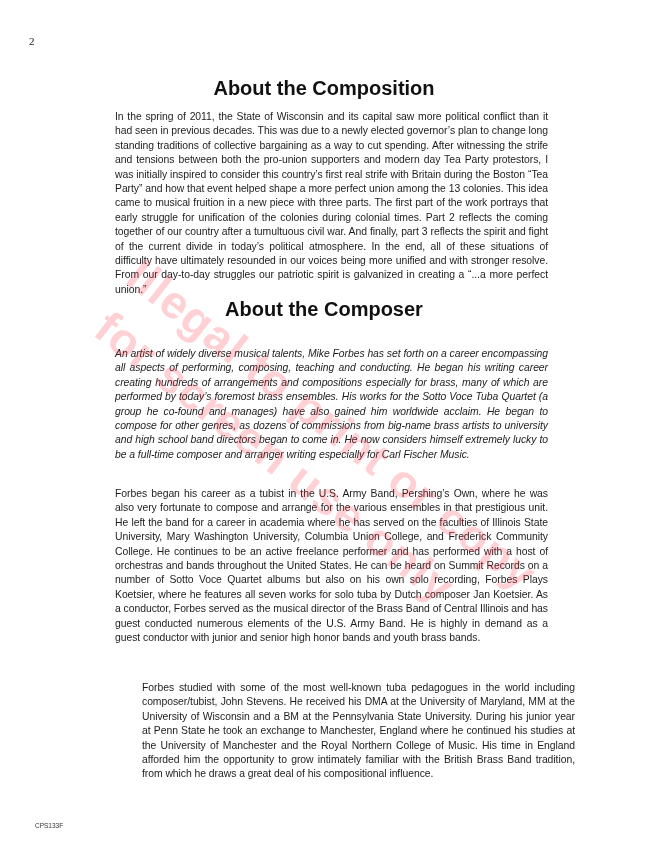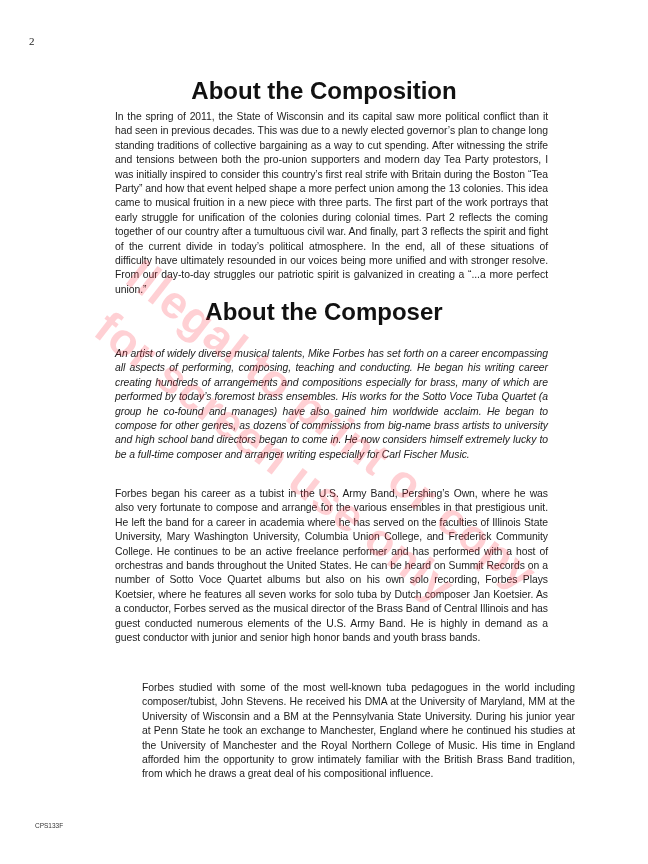--- a/index.html
+++ b/index.html
@@ -6,21 +6,21 @@
   body {
     width: 648px; height: 864px; background: #ffffff; position: relative; overflow: hidden;
     font-family: "Liberation Sans", sans-serif; color: #1a1a1a;
   }
   .page-number {
     position: absolute; left: 29px; top: 35px;
     font-family: "Liberation Serif", serif; font-size: 11px; color: #222;
   }
   h2 {
     position: absolute; left: 0; width: 648px; margin: 0; text-align: center;
-    font-family: "Liberation Sans", sans-serif; font-weight: bold; font-size: 24px; color: #111;
+    font-family: "Liberation Sans", sans-serif; font-weight: bold; font-size: 20px; color: #111;
   }
   .h-composition { top: 77px; }
   .h-composer { top: 298px; }
   .para {
     position: absolute; left: 115px; width: 433px; margin: 0;
     font-size: 10.4px; line-height: 14.4px; text-align: justify; color: #1c1c1c;
     letter-spacing: -0.05px;
   }
   .p1 { top: 110px; }
   .p2 { top: 347px; font-style: italic; }

